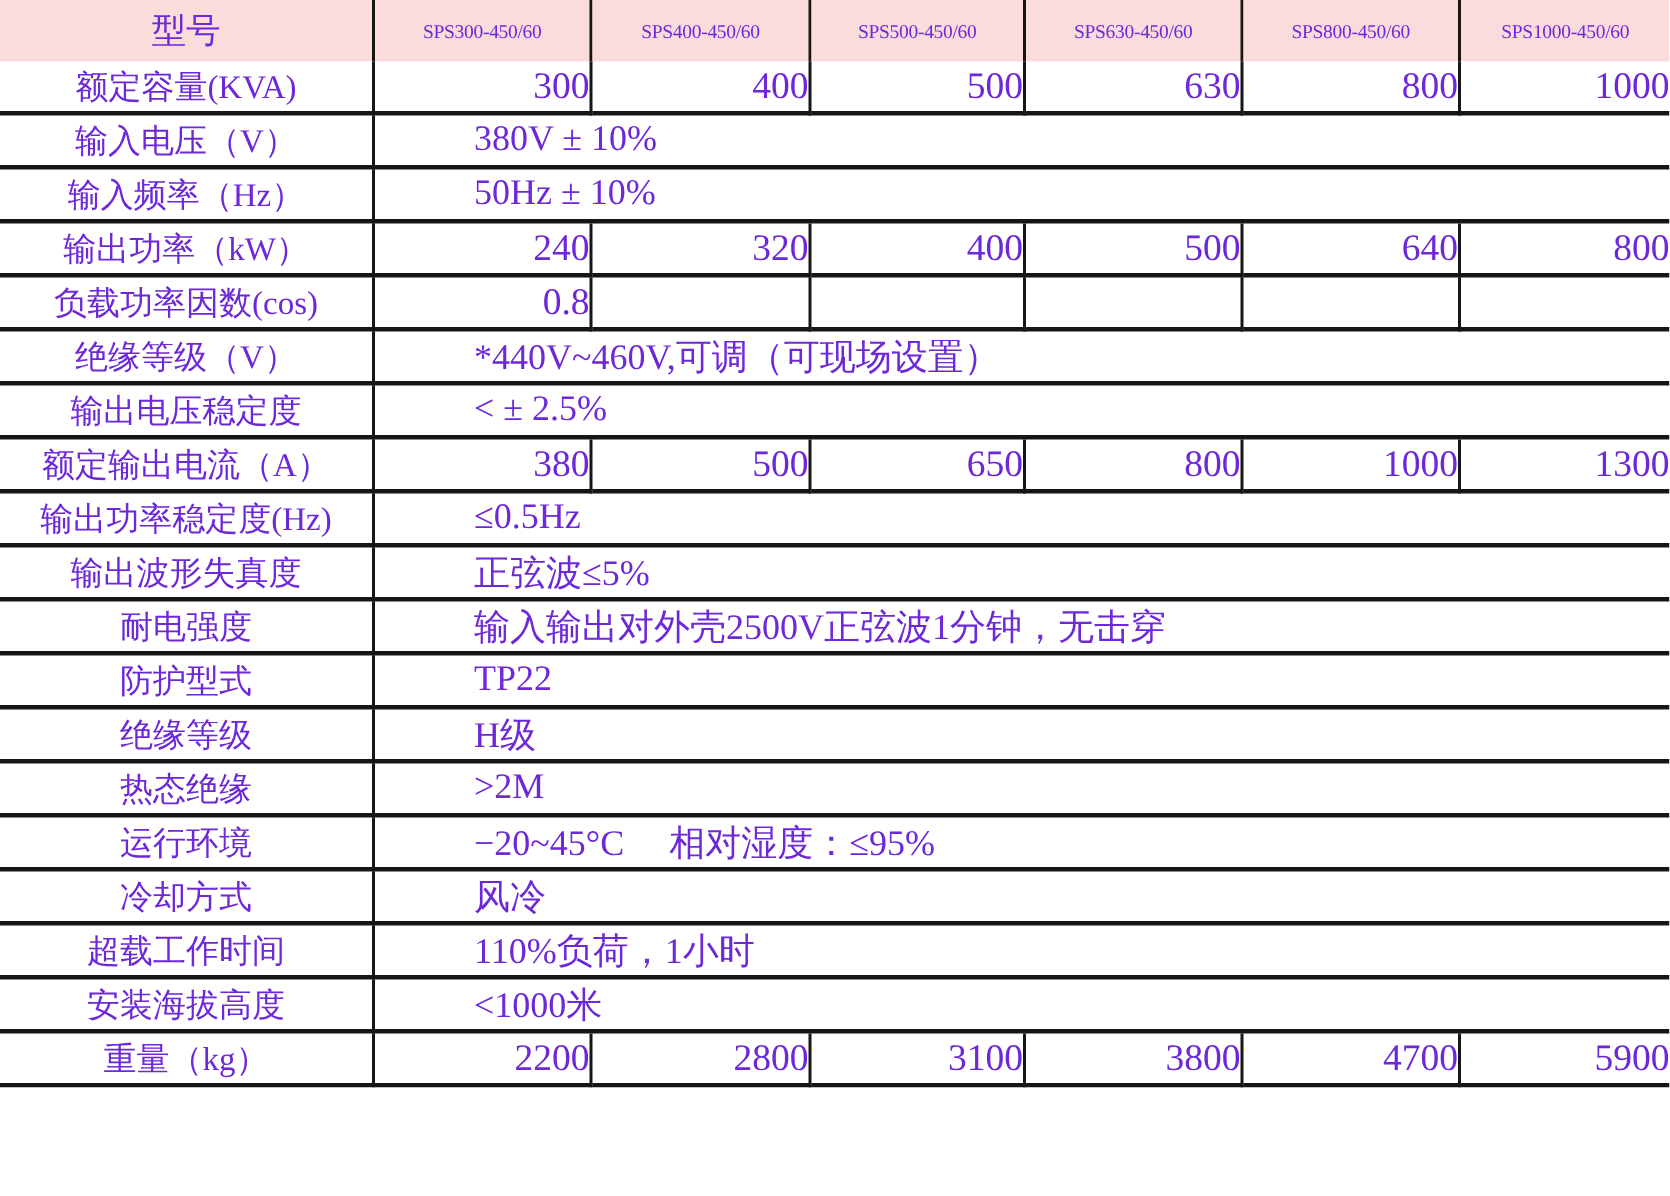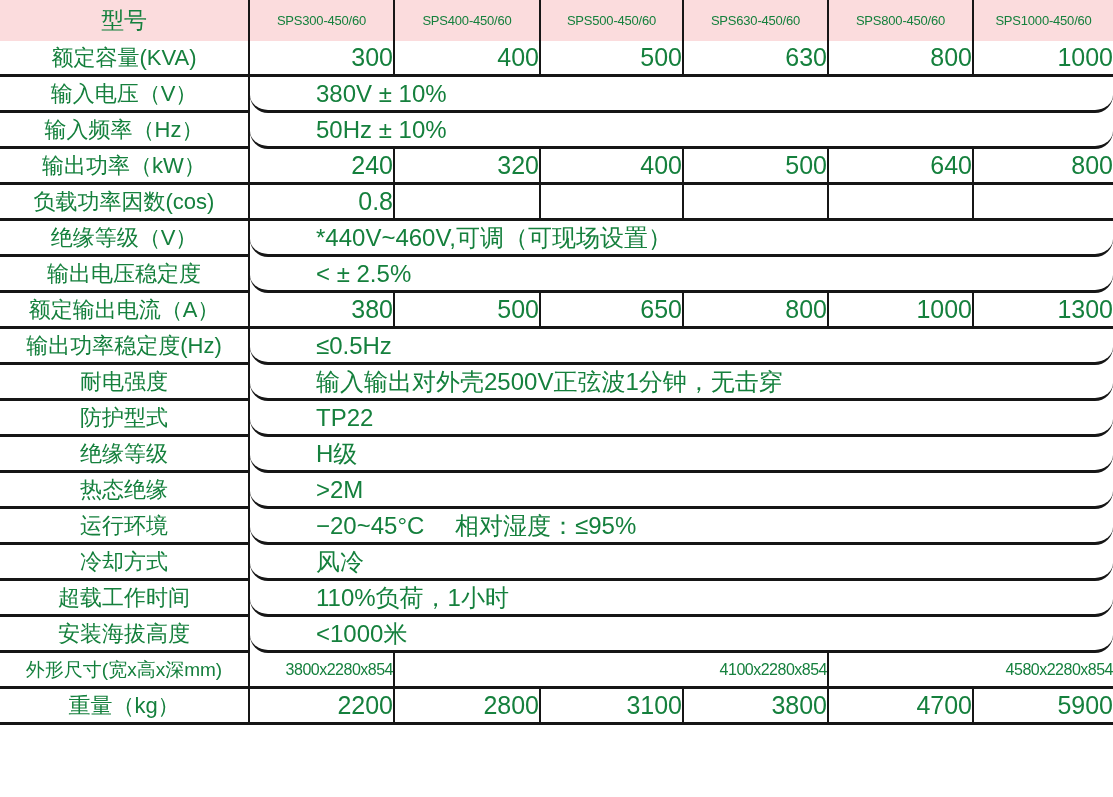--- a/index.html
+++ b/index.html
@@ -5,22 +5,22 @@
   html, body {
     margin: 0;
     padding: 0;
     background: #ffffff;
   }
   table {
     border-collapse: separate;
     border-spacing: 0;
     table-layout: fixed;
     width: 1113px;
-    font-family: Liberation Sans, sans-serif;
-    color: #15803d;
+    font-family: Liberation Serif, serif;
+    color: #6d28d9;
   }
   th, td {
     padding: 0;
     margin: 0;
     font-weight: normal;
     white-space: nowrap;
     overflow: hidden;
     vertical-align: middle;
   }
   .br { border-right: 2px solid #161616; }
@@ -40,21 +40,20 @@
     margin-left: 40px;
   }
   .val {
     font-size: 25px;
     text-align: right;
   }
   .span-val {
     font-size: 24px;
     text-align: left;
     padding-left: 66px;
-    border-radius: 18px;
   }
   tr.dim .lbl { font-size: 19px; }
   .gval {
     font-size: 16px;
     letter-spacing: -0.5px;
   }
 </style>
 </head>
 <body>
 
@@ -130,20 +129,24 @@
         <td class="val bb br">650</td>
         <td class="val bb br">800</td>
         <td class="val bb br">1000</td>
         <td class="val bb">1300</td>
       </tr>
       <tr>
         <td class="lbl br bb">输出功率稳定度(Hz)</td>
         <td colspan="6" class="span-val bb">≤0.5Hz</td>
       </tr>
       <tr>
+        <td class="lbl br bb">输出波形失真度</td>
+        <td colspan="6" class="span-val bb">正弦波≤5%</td>
+      </tr>
+      <tr>
         <td class="lbl br bb">耐电强度</td>
         <td colspan="6" class="span-val bb">输入输出对外壳2500V正弦波1分钟，无击穿</td>
       </tr>
       <tr>
         <td class="lbl br bb">防护型式</td>
         <td colspan="6" class="span-val bb">TP22</td>
       </tr>
       <tr>
         <td class="lbl br bb">绝缘等级</td>
         <td colspan="6" class="span-val bb">H级</td>
@@ -161,26 +164,20 @@
         <td colspan="6" class="span-val bb">风冷</td>
       </tr>
       <tr>
         <td class="lbl br bb">超载工作时间</td>
         <td colspan="6" class="span-val bb">110%负荷，1小时</td>
       </tr>
       <tr>
         <td class="lbl br bb">安装海拔高度</td>
         <td colspan="6" class="span-val bb">&lt;1000米</td>
       </tr>
-      <tr class="dim">
-        <td class="lbl br bb">外形尺寸(宽x高x深mm)</td>
-        <td colspan="1" class="val gval bb br">3800x2280x854</td>
-        <td colspan="3" class="val gval bb br">4100x2280x854</td>
-        <td colspan="2" class="val gval bb">4580x2280x854</td>
-      </tr>
       <tr>
         <td class="lbl br bb">重量（kg）</td>
         <td class="val bb br">2200</td>
         <td class="val bb br">2800</td>
         <td class="val bb br">3100</td>
         <td class="val bb br">3800</td>
         <td class="val bb br">4700</td>
         <td class="val bb">5900</td>
       </tr>
     </tbody>

